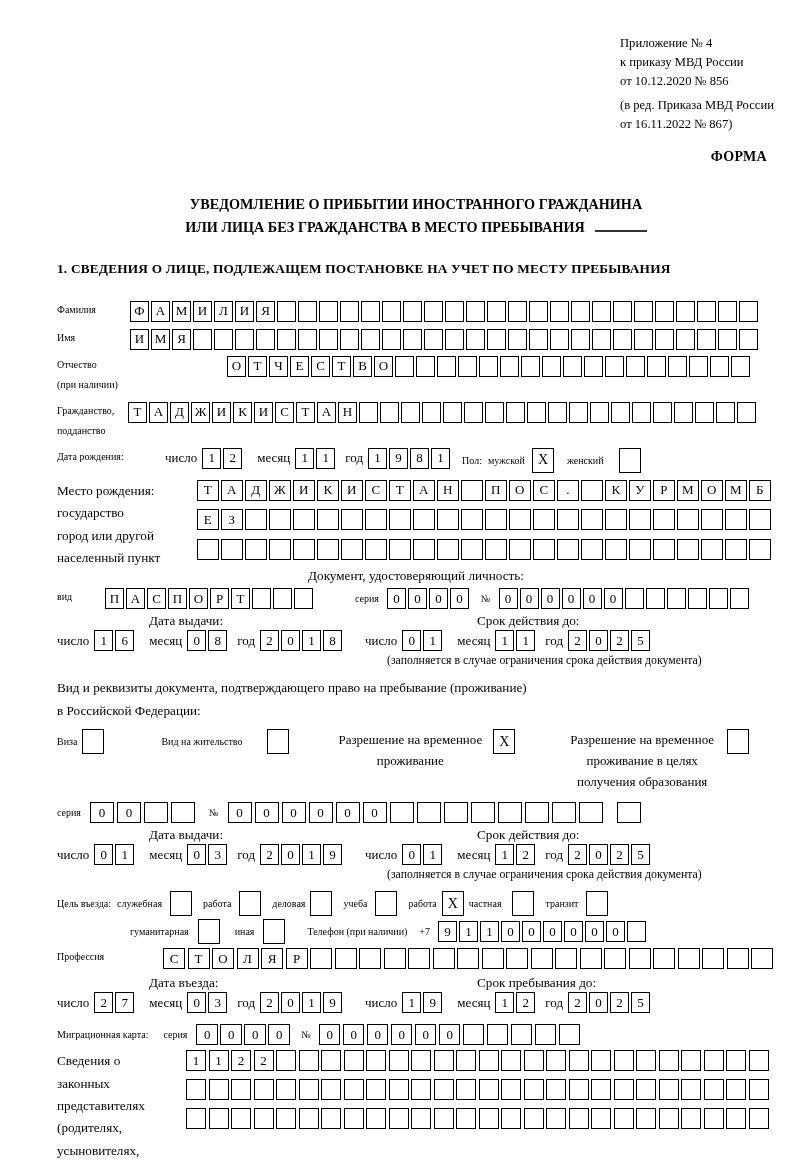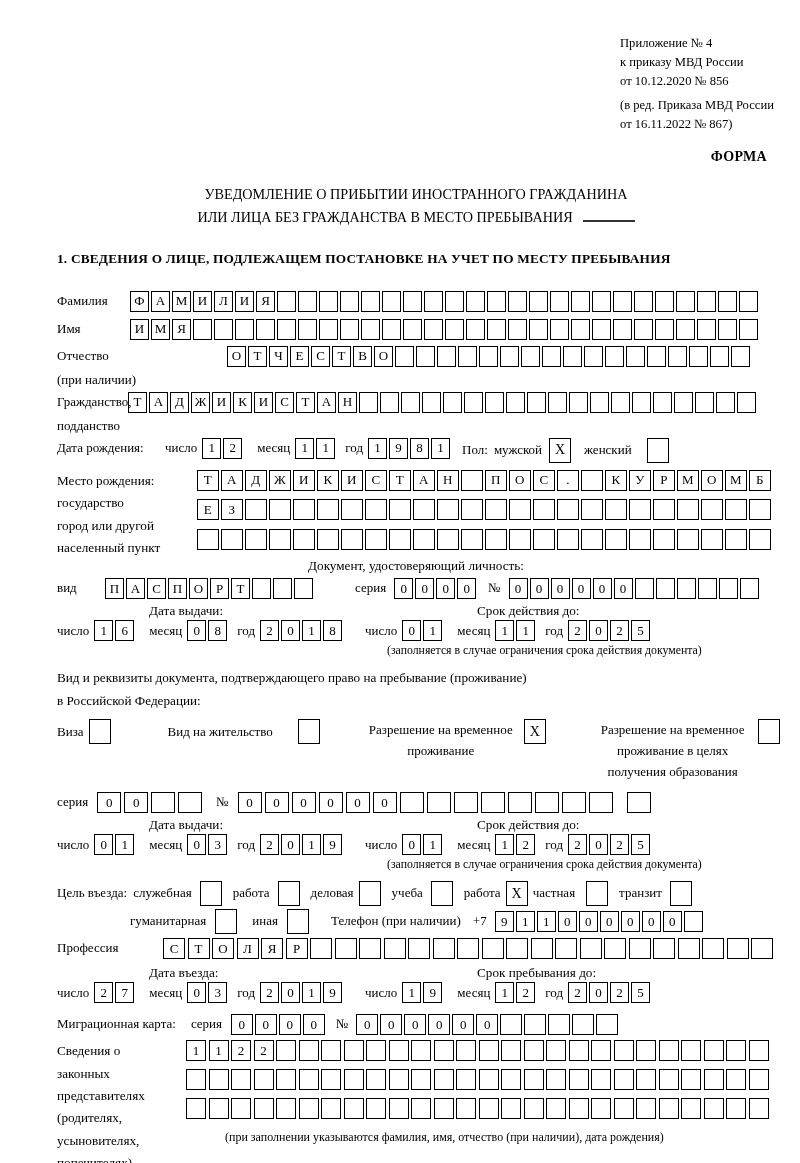--- a/index.html
+++ b/index.html
@@ -3,27 +3,27 @@
 <meta charset="utf-8">
 <style>
   html,body{margin:0;padding:0;background:#fff;}
   .page{width:800px;height:1163px;box-sizing:border-box;padding:34px 25px 0 57px;
         font-family:"Liberation Serif",serif;color:#000;background:#fff;position:relative;
         font-size:13px;overflow:hidden;}
   
   .appendix{margin-left:563px;font-size:12.6px;line-height:1.5;}
   .appendix .grp2{margin-top:5px;}
   .form-label{text-align:right;font-weight:bold;font-size:14px;margin-top:16px;padding-right:8px;letter-spacing:.3px;}
-  .title{text-align:center;font-weight:normal;font-size:14.2px;margin-top:18px;line-height:1.6;}
+  .title{text-align:center;font-weight:bold;font-size:14.2px;margin-top:28px;line-height:1.6;}
   .title-underline{display:inline-block;width:52px;border-bottom:2.2px solid #333;margin-left:10px;}
   .sec-heading{font-weight:bold;font-size:13.3px;margin-top:22px;letter-spacing:.2px;}
   .body{margin-top:24px;}
   
   .row{position:relative;display:flex;align-items:flex-start;}
-  .lbl{font-size:13px;line-height:1.3;flex:none;}
+  .lbl{font-size:10px;line-height:1.3;flex:none;}
   .lbl-abs{position:absolute;left:0;top:2px;white-space:nowrap;}
   .cells{display:inline-flex;flex:none;}
   .cell{flex:none;display:inline-flex;align-items:center;justify-content:center;
         width:19px;height:21px;border:1.8px solid #000;margin-right:2px;box-sizing:border-box;
         font-size:13px;background:#fff;}
   .w24 .cell{width:21.5px;margin-right:2.5px;}
   .w245 .cell{width:22px;margin-right:2.5px;}
   .w225 .cell{width:20px;margin-right:2.5px;}
   .w27 .cell{width:24px;margin-right:3px;}
   .chk{flex:none;display:inline-flex;align-items:center;justify-content:center;
@@ -816,17 +816,16 @@
             <span class="cell"></span>
             <span class="cell"></span>
             <span class="cell"></span>
             <span class="cell"></span>
             <span class="cell"></span>
             <span class="cell"></span>
             <span class="cell"></span>
             <span class="cell"></span>
           </span>
       </div>
-      <div class="rep-note">(при заполнении указываются фамилия, имя, отчество (при наличии), дата рождения)</div>
     </div>
 
   </div>
 </div>
 
 </body></html>

